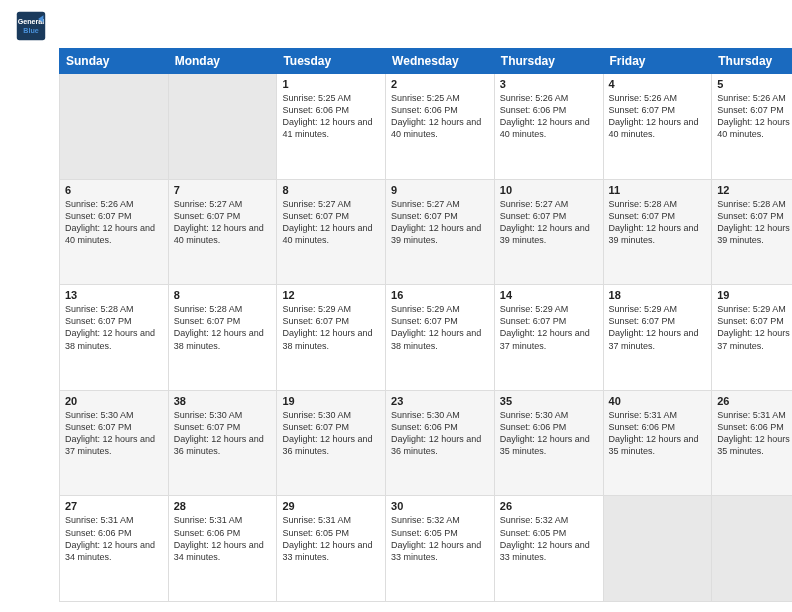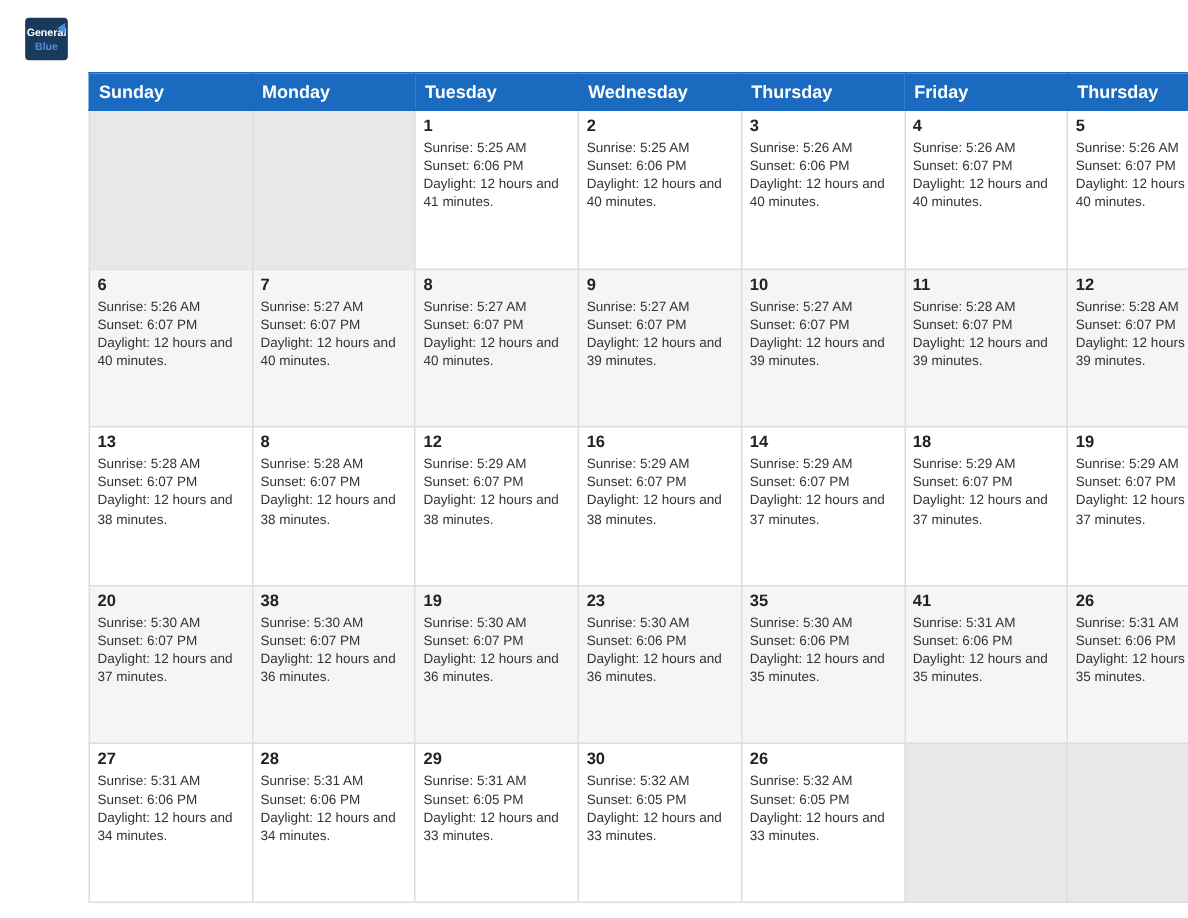--- a/index.html
+++ b/index.html
@@ -331,21 +331,21 @@
       </td>
           <td>
         <div class="day-num">35</div>
         <div class="day-info">
           Sunrise: 5:30 AM<br>
           Sunset: 6:06 PM<br>
           Daylight: 12 hours and 35 minutes.
         </div>
       </td>
           <td>
-        <div class="day-num">41</div>
+        <div class="day-num">40</div>
         <div class="day-info">
           Sunrise: 5:31 AM<br>
           Sunset: 6:06 PM<br>
           Daylight: 12 hours and 35 minutes.
         </div>
       </td>
           <td>
         <div class="day-num">26</div>
         <div class="day-info">
           Sunrise: 5:31 AM<br>

